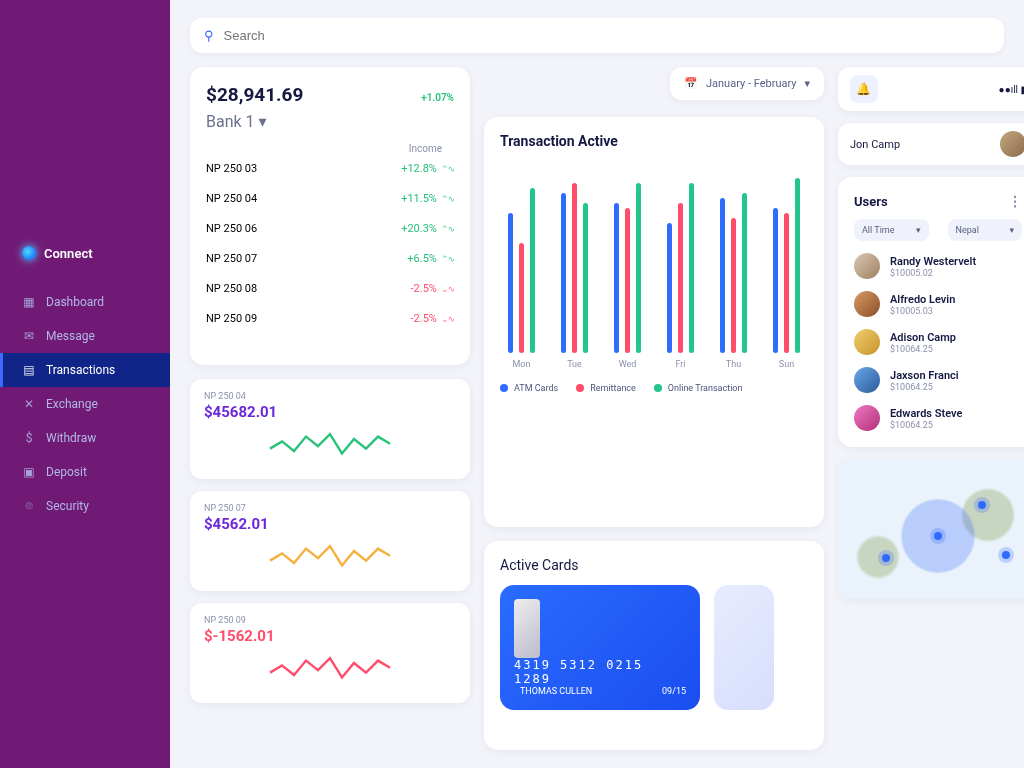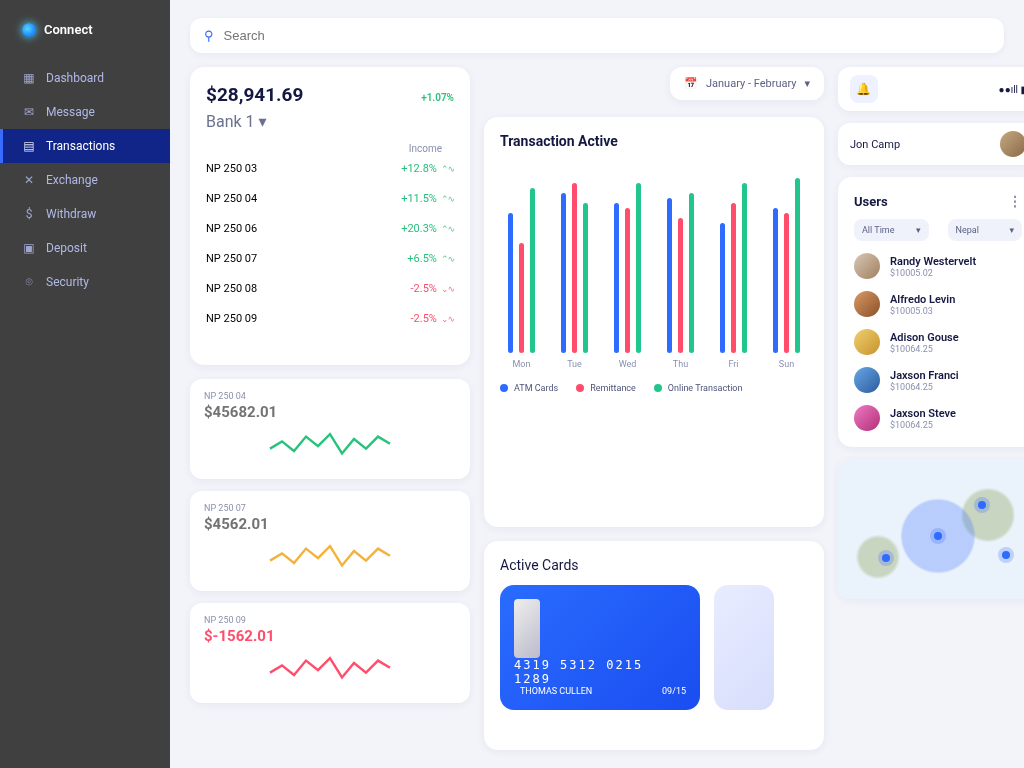--- a/index.html
+++ b/index.html
@@ -8,26 +8,27 @@
     background: #f3f4fa;
     width: 1024px;
     height: 768px;
     overflow: hidden;
     display: flex;
   }
 
   
   .sidebar {
     width: 170px;
-    background: #404040;
+    background: #701a75;
     color: #b9c2ec;
     display: flex;
     flex-direction: column;
     padding: 22px 0;
     font-size: 12px;
+    justify-content: center;
   }
   .logo {
     display:flex; align-items:center; gap:8px;
     padding: 0 22px 24px;
     color:#fff; font-weight:600; font-size:13px;
   }
   .logo-dot {
     width:14px; height:14px; border-radius:50%;
     background: radial-gradient(circle at 40% 40%, #57d6ff 0%, #1d8bff 60%);
     box-shadow:0 0 8px #57d6ff;
@@ -101,21 +102,21 @@
   .mini-trend { font-size:9px; letter-spacing:-1px; opacity:.8;}
 
   
   .sparkstack { grid-column:1; grid-row:2 / span 2; display:flex; flex-direction:column; gap:12px;}
   .sparkcard {
     background:#fff; border-radius:12px;
     box-shadow:0 2px 8px rgba(10,20,80,.06);
     padding:12px 14px;
   }
   .sparkcard .lbl { font-size:9px; color:#8b90ae;}
-  .sparkcard h3 { font-size:15px; font-weight:700; color:#737373; margin-top:2px;}
+  .sparkcard h3 { font-size:15px; font-weight:700; color:#6d28d9; margin-top:2px;}
   .sparkcard.neg h3 { color:#ff4d6b;}
   .sparkcard svg { width:100%; height:36px; margin-top:6px;}
 
   
   .datechip { grid-column:2; grid-row:1; align-self:start; display:flex; justify-content:flex-end;}
   .datechip .inner {
     background:#fff; border-radius:12px;
     box-shadow:0 2px 8px rgba(10,20,80,.06);
     padding:10px 14px;
     display:flex; align-items:center; gap:8px;
@@ -345,33 +346,33 @@
           <div class="daycol">
             <div class="bars">
               <div class="bar" style="background: rgb(46, 107, 255); height: 150px;"></div>
               <div class="bar" style="background: rgb(255, 77, 107); height: 145px;"></div>
               <div class="bar" style="background: rgb(34, 197, 140); height: 170px;"></div>
             </div>
             <div class="dlbl">Wed</div>
           </div>
           <div class="daycol">
             <div class="bars">
+              <div class="bar" style="background: rgb(46, 107, 255); height: 130px;"></div>
+              <div class="bar" style="background: rgb(255, 77, 107); height: 150px;"></div>
+              <div class="bar" style="background: rgb(34, 197, 140); height: 170px;"></div>
+            </div>
+            <div class="dlbl">Fri</div>
+          </div>
+          <div class="daycol">
+            <div class="bars">
               <div class="bar" style="background: rgb(46, 107, 255); height: 155px;"></div>
               <div class="bar" style="background: rgb(255, 77, 107); height: 135px;"></div>
               <div class="bar" style="background: rgb(34, 197, 140); height: 160px;"></div>
             </div>
             <div class="dlbl">Thu</div>
-          </div>
-          <div class="daycol">
-            <div class="bars">
-              <div class="bar" style="background: rgb(46, 107, 255); height: 130px;"></div>
-              <div class="bar" style="background: rgb(255, 77, 107); height: 150px;"></div>
-              <div class="bar" style="background: rgb(34, 197, 140); height: 170px;"></div>
-            </div>
-            <div class="dlbl">Fri</div>
           </div>
           <div class="daycol">
             <div class="bars">
               <div class="bar" style="background: rgb(46, 107, 255); height: 145px;"></div>
               <div class="bar" style="background: rgb(255, 77, 107); height: 140px;"></div>
               <div class="bar" style="background: rgb(34, 197, 140); height: 175px;"></div>
             </div>
             <div class="dlbl">Sun</div>
           </div>
         </div>
@@ -436,35 +437,35 @@
             <div class="urow">
               <div class="avatar u2"></div>
               <div class="meta">
                 <span class="nm">Alfredo Levin</span>
                 <span class="amt">$10005.03</span>
               </div>
             </div>
             <div class="urow">
               <div class="avatar u3"></div>
               <div class="meta">
-                <span class="nm">Adison Gouse</span>
+                <span class="nm">Adison Camp</span>
                 <span class="amt">$10064.25</span>
               </div>
             </div>
             <div class="urow">
               <div class="avatar u4"></div>
               <div class="meta">
                 <span class="nm">Jaxson Franci</span>
                 <span class="amt">$10064.25</span>
               </div>
             </div>
             <div class="urow">
               <div class="avatar u5"></div>
               <div class="meta">
-                <span class="nm">Jaxson Steve</span>
+                <span class="nm">Edwards Steve</span>
                 <span class="amt">$10064.25</span>
               </div>
             </div>
           </div>
       </section>
 
       <div class="mapcard">
         <div class="world"></div>
         <div class="pin p1"></div>
         <div class="pin p2"></div>

